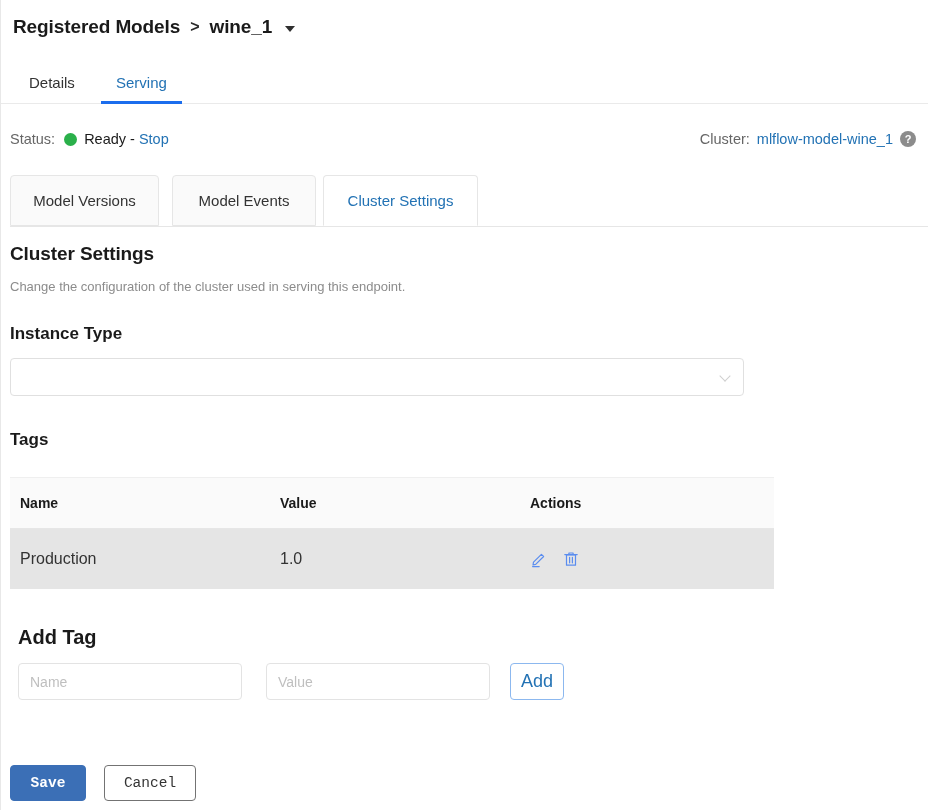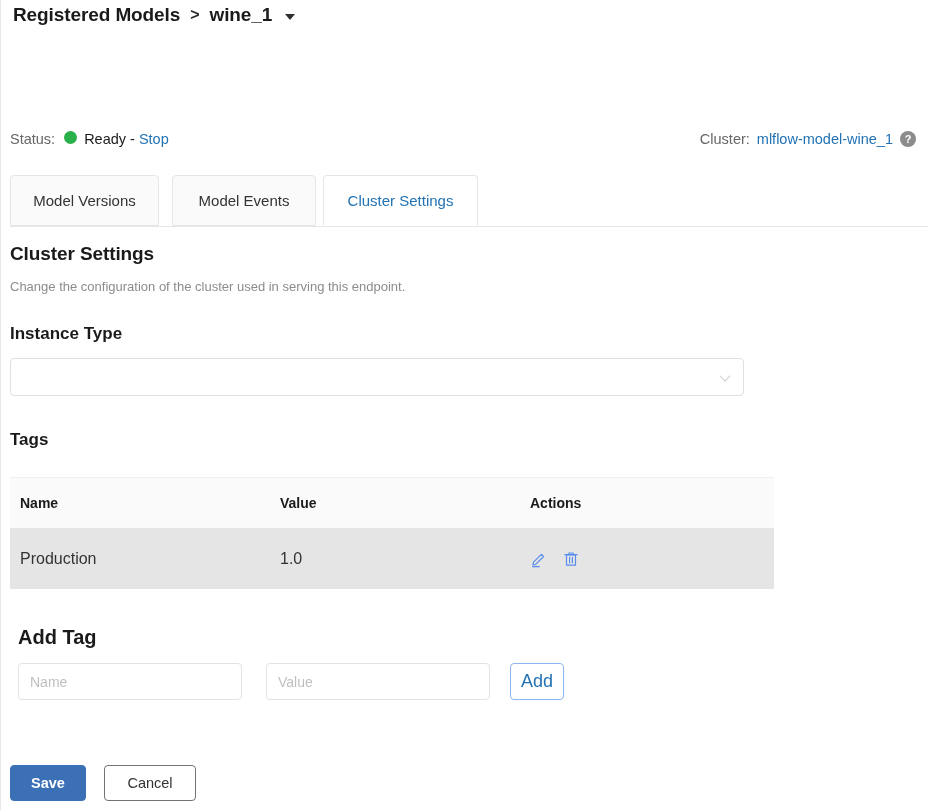--- a/index.html
+++ b/index.html
@@ -22,21 +22,21 @@
     height: 810px;
     box-sizing: border-box;
     border-left: 1px solid #e8e8e8;
     background: #fff;
   }
 
   
   .breadcrumb {
     position: absolute;
     left: 12px;
-    top: 4px;
+    top: 16px;
     display: flex;
     align-items: center;
     gap: 9px;
     font-size: 19px;
     font-weight: bold;
     color: #1a1a1a;
     letter-spacing: -0.1px;
   }
   .breadcrumb .crumb-sep {
     font-size: 16px;
@@ -86,21 +86,21 @@
     height: 3px;
     background: #1b6ded;
   }
 
   
   .status-row {
     position: absolute;
     left: 9px;
     top: 131px;
     display: flex;
-    align-items: flex-start;
+    align-items: center;
     font-size: 14.5px;
   }
   .status-label { color: #666666; }
   .status-dot {
     width: 13px;
     height: 13px;
     border-radius: 50%;
     background: #2ab04a;
     display: inline-block;
     margin: 0 7px 0 9px;
@@ -327,21 +327,21 @@
     font-size: 18px;
     cursor: pointer;
   }
 
   
   .btn {
     position: absolute;
     height: 36px;
     box-sizing: border-box;
     border-radius: 4px;
-    font-family: Liberation Sans, sans-serif;
+    font-family: Liberation Mono, monospace;
     font-size: 14.5px;
     cursor: pointer;
   }
   .btn-save {
     left: 9px;
     top: 765px;
     width: 76px;
     background: #3b6fb6;
     border: 1px solid #3b6fb6;
     color: #ffffff;
@@ -361,20 +361,28 @@
 
 <div class="page">
 
   <div class="breadcrumb">
     <span>Registered Models</span>
     <span class="crumb-sep">&gt;</span>
     <span>wine_1</span>
     <span class="caret-down"></span>
   </div>
 
+  <div class="top-tabs">
+    <div class="top-tab t-details">
+      <span>Details</span>
+    </div>
+    <div class="top-tab t-serving active">
+      <span>Serving</span>
+    </div>
+  </div>
 
   <div class="status-row">
     <span class="status-label">Status:</span>
     <span class="status-dot"></span>
     <span class="status-ready">Ready</span>
     <span class="status-sep">-</span>
     <span class="link-blue">Stop</span>
   </div>
 
   <div class="cluster-row">

